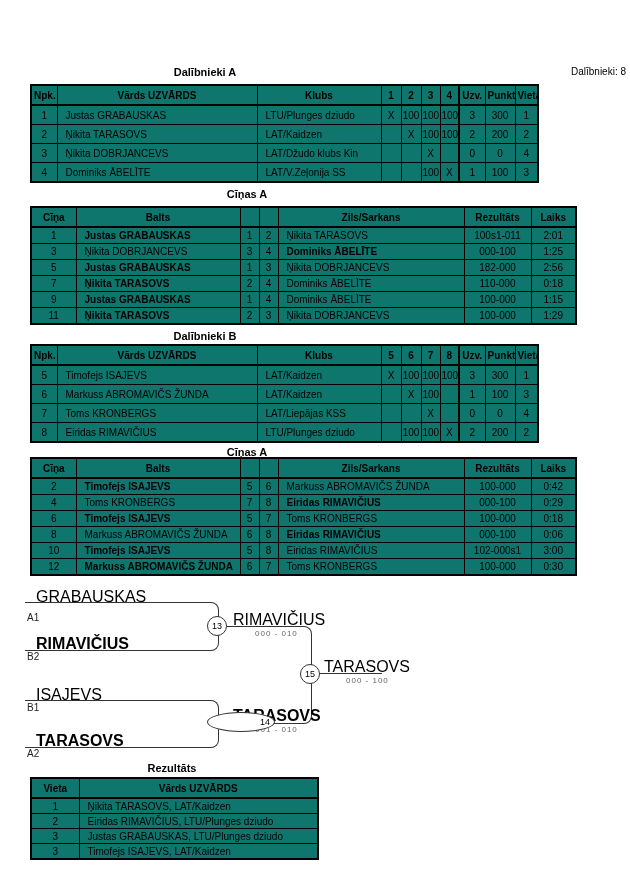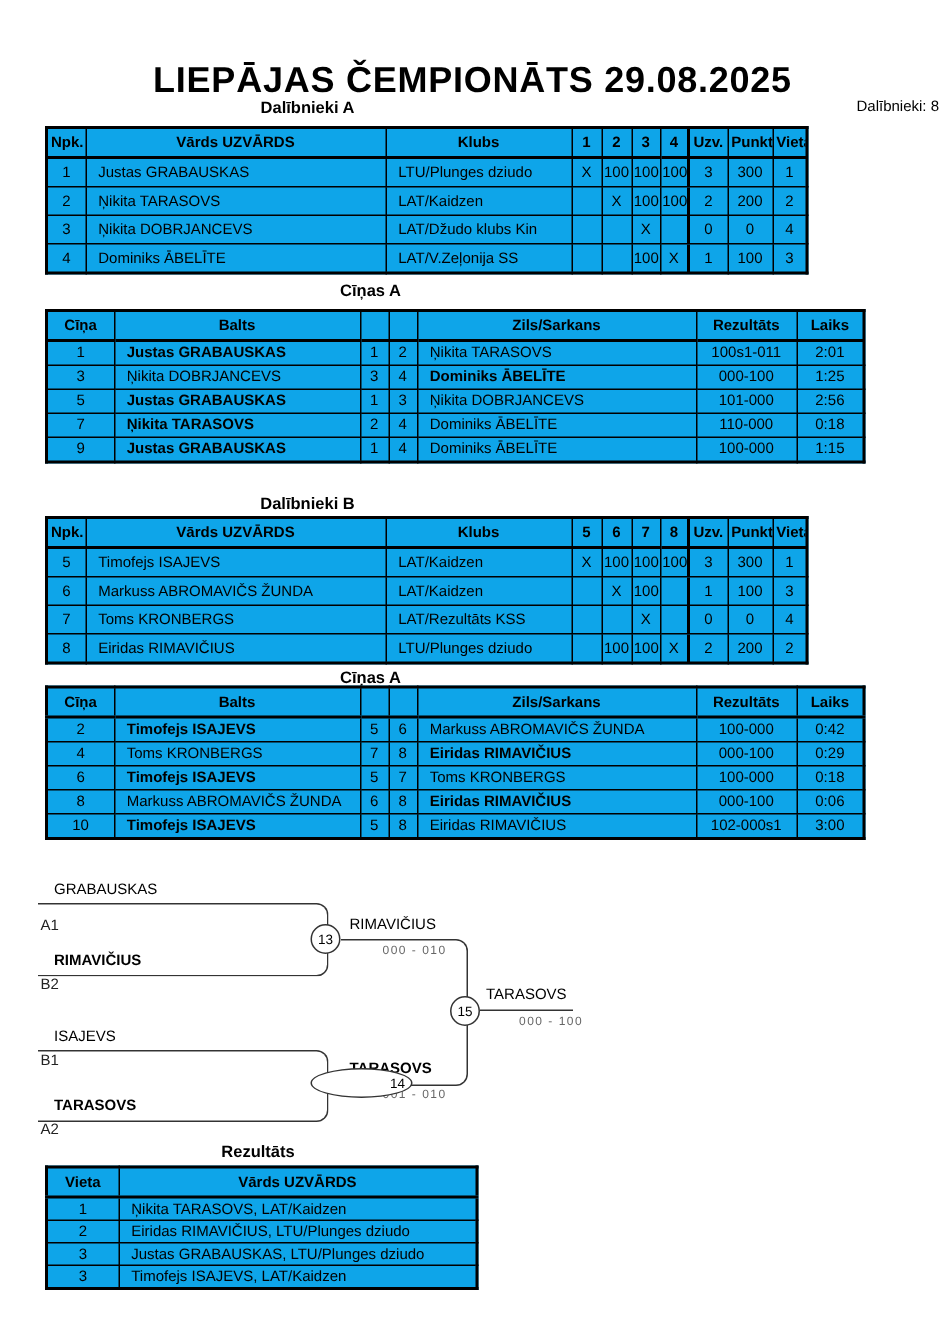--- a/index.html
+++ b/index.html
@@ -9,50 +9,49 @@
     -webkit-font-smoothing:antialiased;
   }
   .abs{position:absolute;}
   .title-row{
     position:absolute;top:40px;left:0;width:630px;
     display:flex;justify-content:center;gap:40px;
     font-size:24px;font-weight:bold;letter-spacing:0.5px;white-space:nowrap;
   }
   .sec-label{position:absolute;font-size:11px;font-weight:bold;text-align:center;}
   .count-label{position:absolute;font-size:10px;}
-  table{border-collapse:collapse;table-layout:fixed;background:#0ea5e9;}
+  table{border-collapse:collapse;table-layout:fixed;background:#0f766e;}
   table.doc{border:2px solid #000;}
   .doc th,.doc td{
     border:1px solid #000;font-size:10px;padding:0 2px;
     text-align:center;overflow:hidden;white-space:nowrap;
   }
   .doc th{font-weight:bold;height:18px;border-bottom:2px solid #000;}
   .ptable td{height:18px;}
   .btable td{height:15px;}
   .rtable td{height:14px;}
   .left{text-align:left !important;padding-left:8px !important;}
   .npk-h{text-align:left !important;padding-left:2px !important;}
   .score-cell{font-size:9px;padding:0 1px !important;}
   .sep{border-left:2px solid #000 !important;}
   .bold{font-weight:bold;}
   
   .br-line{position:absolute;border-top:1px solid #333;}
   .br-brace{position:absolute;border:1px solid #333;border-left:none;
     border-radius:0 8px 8px 0;background:transparent;}
   .br-node{position:absolute;width:18px;height:18px;border:1px solid #333;border-radius:50%;
     background:#fff;font-size:9px;display:flex;align-items:center;justify-content:center;z-index:3;}
-  .br-name{position:absolute;font-size:10px;white-space:nowrap;z-index:2;}
+  .br-name{position:absolute;font-size:16px;white-space:nowrap;z-index:2;}
   .br-code{position:absolute;font-size:10px;color:#222;}
   .br-score{position:absolute;font-size:8px;color:#666;letter-spacing:1px;white-space:nowrap;margin-left:22px;}
 </style>
 </head>
 <body>
 
 <div class="title-row">
-  <span>LIEPĀJAS ČEMPIONĀTS  29.08.2025</span>
 </div>
 
 <div class="sec-label" style="top:66px;left:55px;width:300px;">Dalībnieki A</div>
 <div class="count-label" style="top:66px;right:4px;">Dalībnieki: 8</div>
 
 <table class="doc ptable abs" style="top:84px;left:30px;width:507px;">
   <colgroup>
       <col style="width:26px">
       <col style="width:200px">
       <col style="width:124px">
@@ -173,40 +172,49 @@
       <td class="left bold">Dominiks ĀBELĪTE</td>
       <td>000-100</td>
       <td>1:25</td>
     </tr>
       <tr>
       <td>5</td>
       <td class="left bold">Justas GRABAUSKAS</td>
       <td>1</td>
       <td>3</td>
       <td class="left">Ņikita DOBRJANCEVS</td>
-      <td>101-000</td>
+      <td>182-000</td>
       <td>2:56</td>
     </tr>
       <tr>
       <td>7</td>
       <td class="left bold">Ņikita TARASOVS</td>
       <td>2</td>
       <td>4</td>
       <td class="left">Dominiks ĀBELĪTE</td>
       <td>110-000</td>
       <td>0:18</td>
     </tr>
       <tr>
       <td>9</td>
       <td class="left bold">Justas GRABAUSKAS</td>
       <td>1</td>
       <td>4</td>
       <td class="left">Dominiks ĀBELĪTE</td>
       <td>100-000</td>
       <td>1:15</td>
+    </tr>
+      <tr>
+      <td>11</td>
+      <td class="left bold">Ņikita TARASOVS</td>
+      <td>2</td>
+      <td>3</td>
+      <td class="left">Ņikita DOBRJANCEVS</td>
+      <td>100-000</td>
+      <td>1:29</td>
     </tr>
     </tbody>
 </table>
 
 <div class="sec-label" style="top:330px;left:55px;width:300px;">Dalībnieki B</div>
 
 <table class="doc ptable abs" style="top:344px;left:30px;width:507px;">
   <colgroup>
       <col style="width:26px">
       <col style="width:200px">
@@ -255,21 +263,21 @@
       <td class="score-cell">X</td>
       <td class="score-cell">100</td>
       <td class="score-cell"></td>
       <td class="sep">1</td>
       <td>100</td>
       <td>3</td>
     </tr>
       <tr>
       <td>7</td>
       <td class="left">Toms KRONBERGS</td>
-      <td class="left">LAT/Rezultāts KSS</td>
+      <td class="left">LAT/Liepājas KSS</td>
       <td class="score-cell"></td>
       <td class="score-cell"></td>
       <td class="score-cell">X</td>
       <td class="score-cell"></td>
       <td class="sep">0</td>
       <td>0</td>
       <td>4</td>
     </tr>
       <tr>
       <td>8</td>
@@ -349,20 +357,29 @@
     </tr>
       <tr>
       <td>10</td>
       <td class="left bold">Timofejs ISAJEVS</td>
       <td>5</td>
       <td>8</td>
       <td class="left">Eiridas RIMAVIČIUS</td>
       <td>102-000s1</td>
       <td>3:00</td>
     </tr>
+      <tr>
+      <td>12</td>
+      <td class="left bold">Markuss ABROMAVIČS ŽUNDA</td>
+      <td>6</td>
+      <td>7</td>
+      <td class="left">Toms KRONBERGS</td>
+      <td>100-000</td>
+      <td>0:30</td>
+    </tr>
     </tbody>
 </table>
 
 <div>
   <span class="br-name" style="left:36px;top:588px;">GRABAUSKAS</span>
   <div class="br-brace" style="left:25px;top:602px;width:193px;height:47px;"></div>
   <span class="br-code" style="left:27px;top:612px;">A1</span>
   <span class="br-name bold" style="left:36px;top:635px;">RIMAVIČIUS</span>
   <span class="br-code" style="left:27px;top:651px;">B2</span>
 

